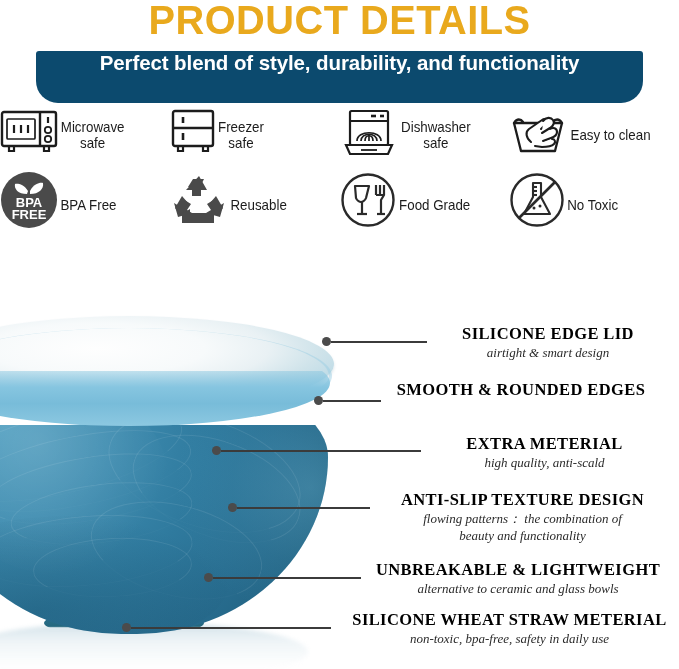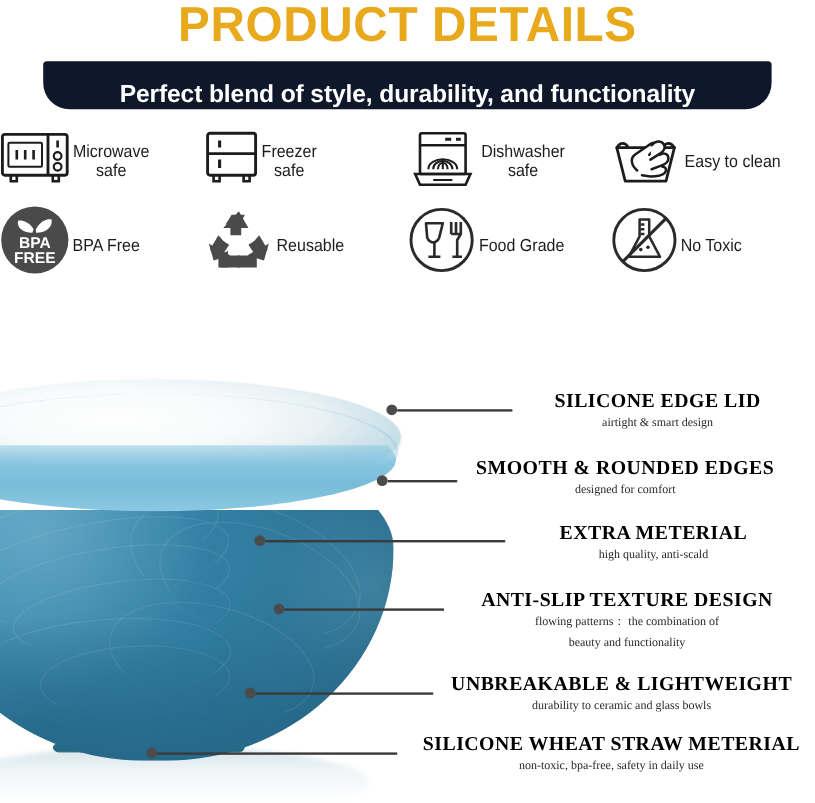--- a/index.html
+++ b/index.html
@@ -34,25 +34,25 @@
     color: #e9a91d;
     line-height: 44px;
     transform: scaleX(0.97);
   }
 
   .subtitle-banner {
     position: absolute;
     top: 51px;
     left: 36px;
     width: 607px;
-    height: 40px;
-    background: #0f172a;
+    height: 52px;
+    background: #0c4a6e;
     border-radius: 3px 3px 22px 22px;
     display: flex;
-    align-items: flex-end;
+    align-items: flex-start;
     justify-content: center;
   }
   .subtitle-text {
     font-family: "Liberation Sans Narrow", "Liberation Sans", sans-serif;
     font-weight: bold;
     font-size: 20.5px;
     color: #ffffff;
     letter-spacing: -0.1px;
     white-space: nowrap;
   }
@@ -257,21 +257,22 @@
     font-family: "Liberation Serif", "DejaVu Serif", serif;
     font-weight: bold;
     font-size: 16.5px;
     letter-spacing: 0.4px;
     color: #000000;
     white-space: nowrap;
     line-height: 19px;
   }
   .callout-sub {
     font-family: "Liberation Serif", "DejaVu Serif", serif;
-    font-size: 10px;
+    font-style: italic;
+    font-size: 13px;
     color: #2a2a2a;
     line-height: 17px;
     margin-top: 1px;
     white-space: pre-line;
   }
 </style>
 </head>
 <body>
 
 <div id="page">
@@ -470,21 +471,20 @@
         <div class="callout-text" style="left: 417px; top: 324px; width: 262px;">
           <div class="callout-title">SILICONE EDGE LID</div>
           <div class="callout-sub">airtight &amp; smart design</div>
         </div>
       </div>
       <div class="callout">
         <div class="callout-dot" style="left: 314px; top: 396px;"></div>
         <div class="callout-line" style="left: 323px; top: 400px; width: 58px;"></div>
         <div class="callout-text" style="left: 373px; top: 380px; width: 296px;">
           <div class="callout-title">SMOOTH &amp; ROUNDED EDGES</div>
-          <div class="callout-sub">designed for comfort</div>
         </div>
       </div>
       <div class="callout">
         <div class="callout-dot" style="left: 212px; top: 446px;"></div>
         <div class="callout-line" style="left: 221px; top: 450px; width: 200px;"></div>
         <div class="callout-text" style="left: 410px; top: 434px; width: 269px;">
           <div class="callout-title">EXTRA METERIAL</div>
           <div class="callout-sub">high quality, anti-scald</div>
         </div>
       </div>
@@ -495,21 +495,21 @@
           <div class="callout-title">ANTI-SLIP TEXTURE DESIGN</div>
           <div class="callout-sub">flowing patterns：  the combination of
 beauty and functionality</div>
         </div>
       </div>
       <div class="callout">
         <div class="callout-dot" style="left: 204px; top: 573px;"></div>
         <div class="callout-line" style="left: 213px; top: 577px; width: 148px;"></div>
         <div class="callout-text" style="left: 357px; top: 560px; width: 322px;">
           <div class="callout-title">UNBREAKABLE &amp; LIGHTWEIGHT</div>
-          <div class="callout-sub">durability to ceramic and glass bowls</div>
+          <div class="callout-sub">alternative to ceramic and glass bowls</div>
         </div>
       </div>
       <div class="callout">
         <div class="callout-dot" style="left: 122px; top: 623px;"></div>
         <div class="callout-line" style="left: 131px; top: 627px; width: 200px;"></div>
         <div class="callout-text" style="left: 340px; top: 610px; width: 339px;">
           <div class="callout-title">SILICONE WHEAT STRAW METERIAL</div>
           <div class="callout-sub">non-toxic,  bpa-free,  safety in daily use</div>
         </div>
       </div>

